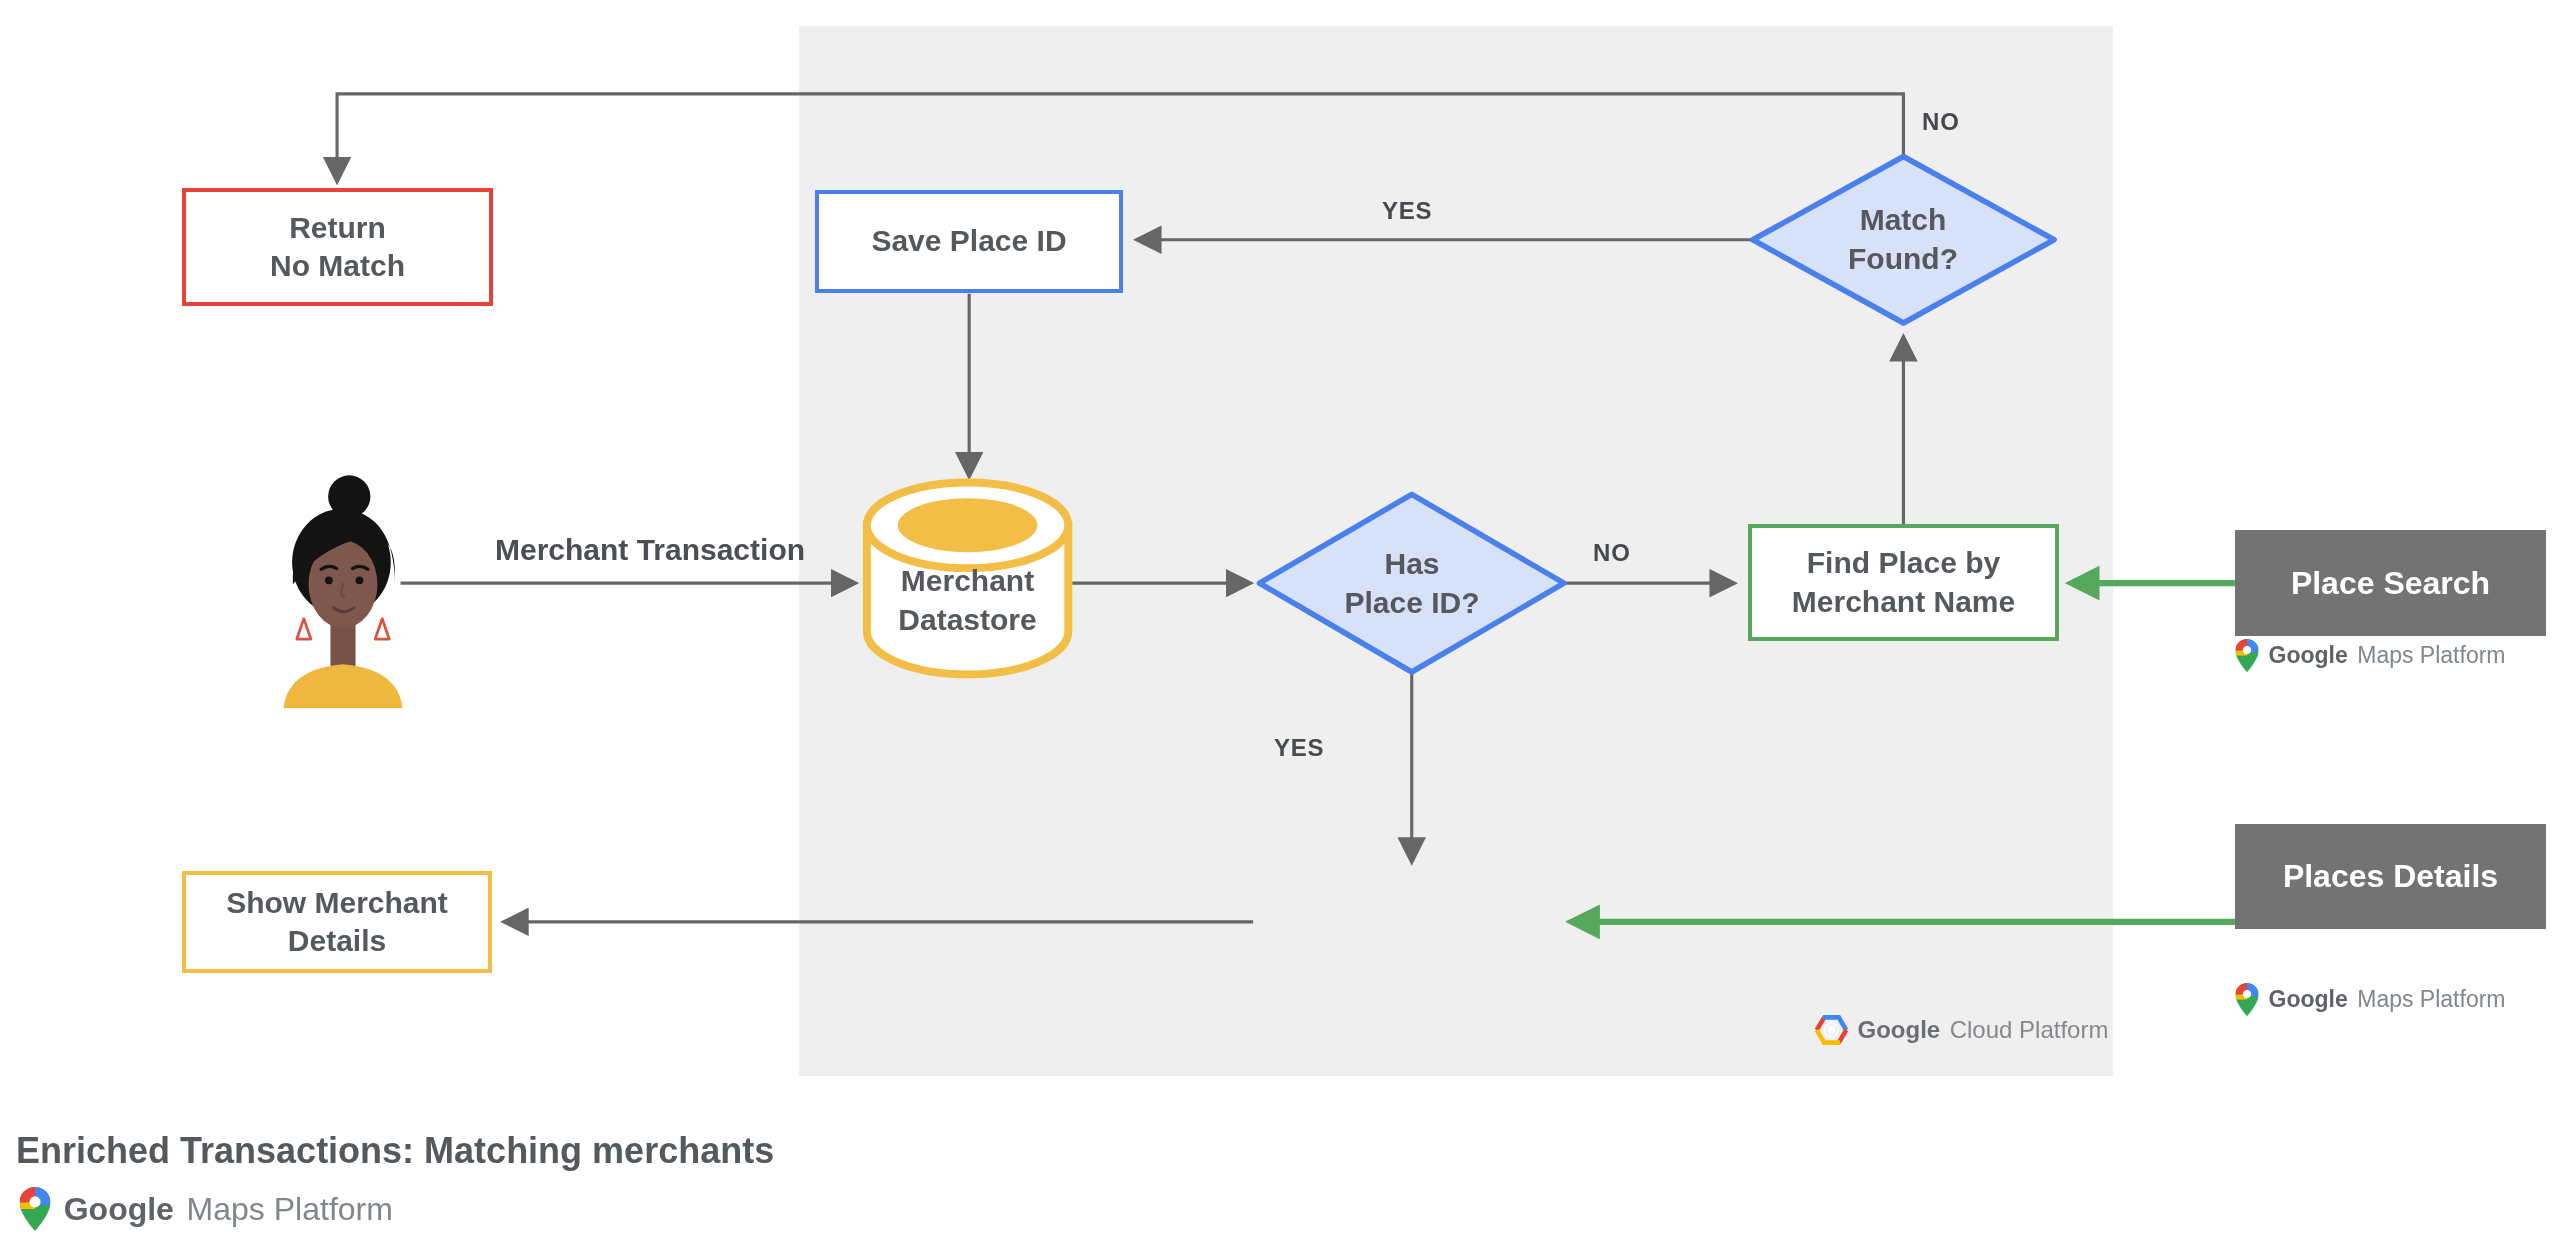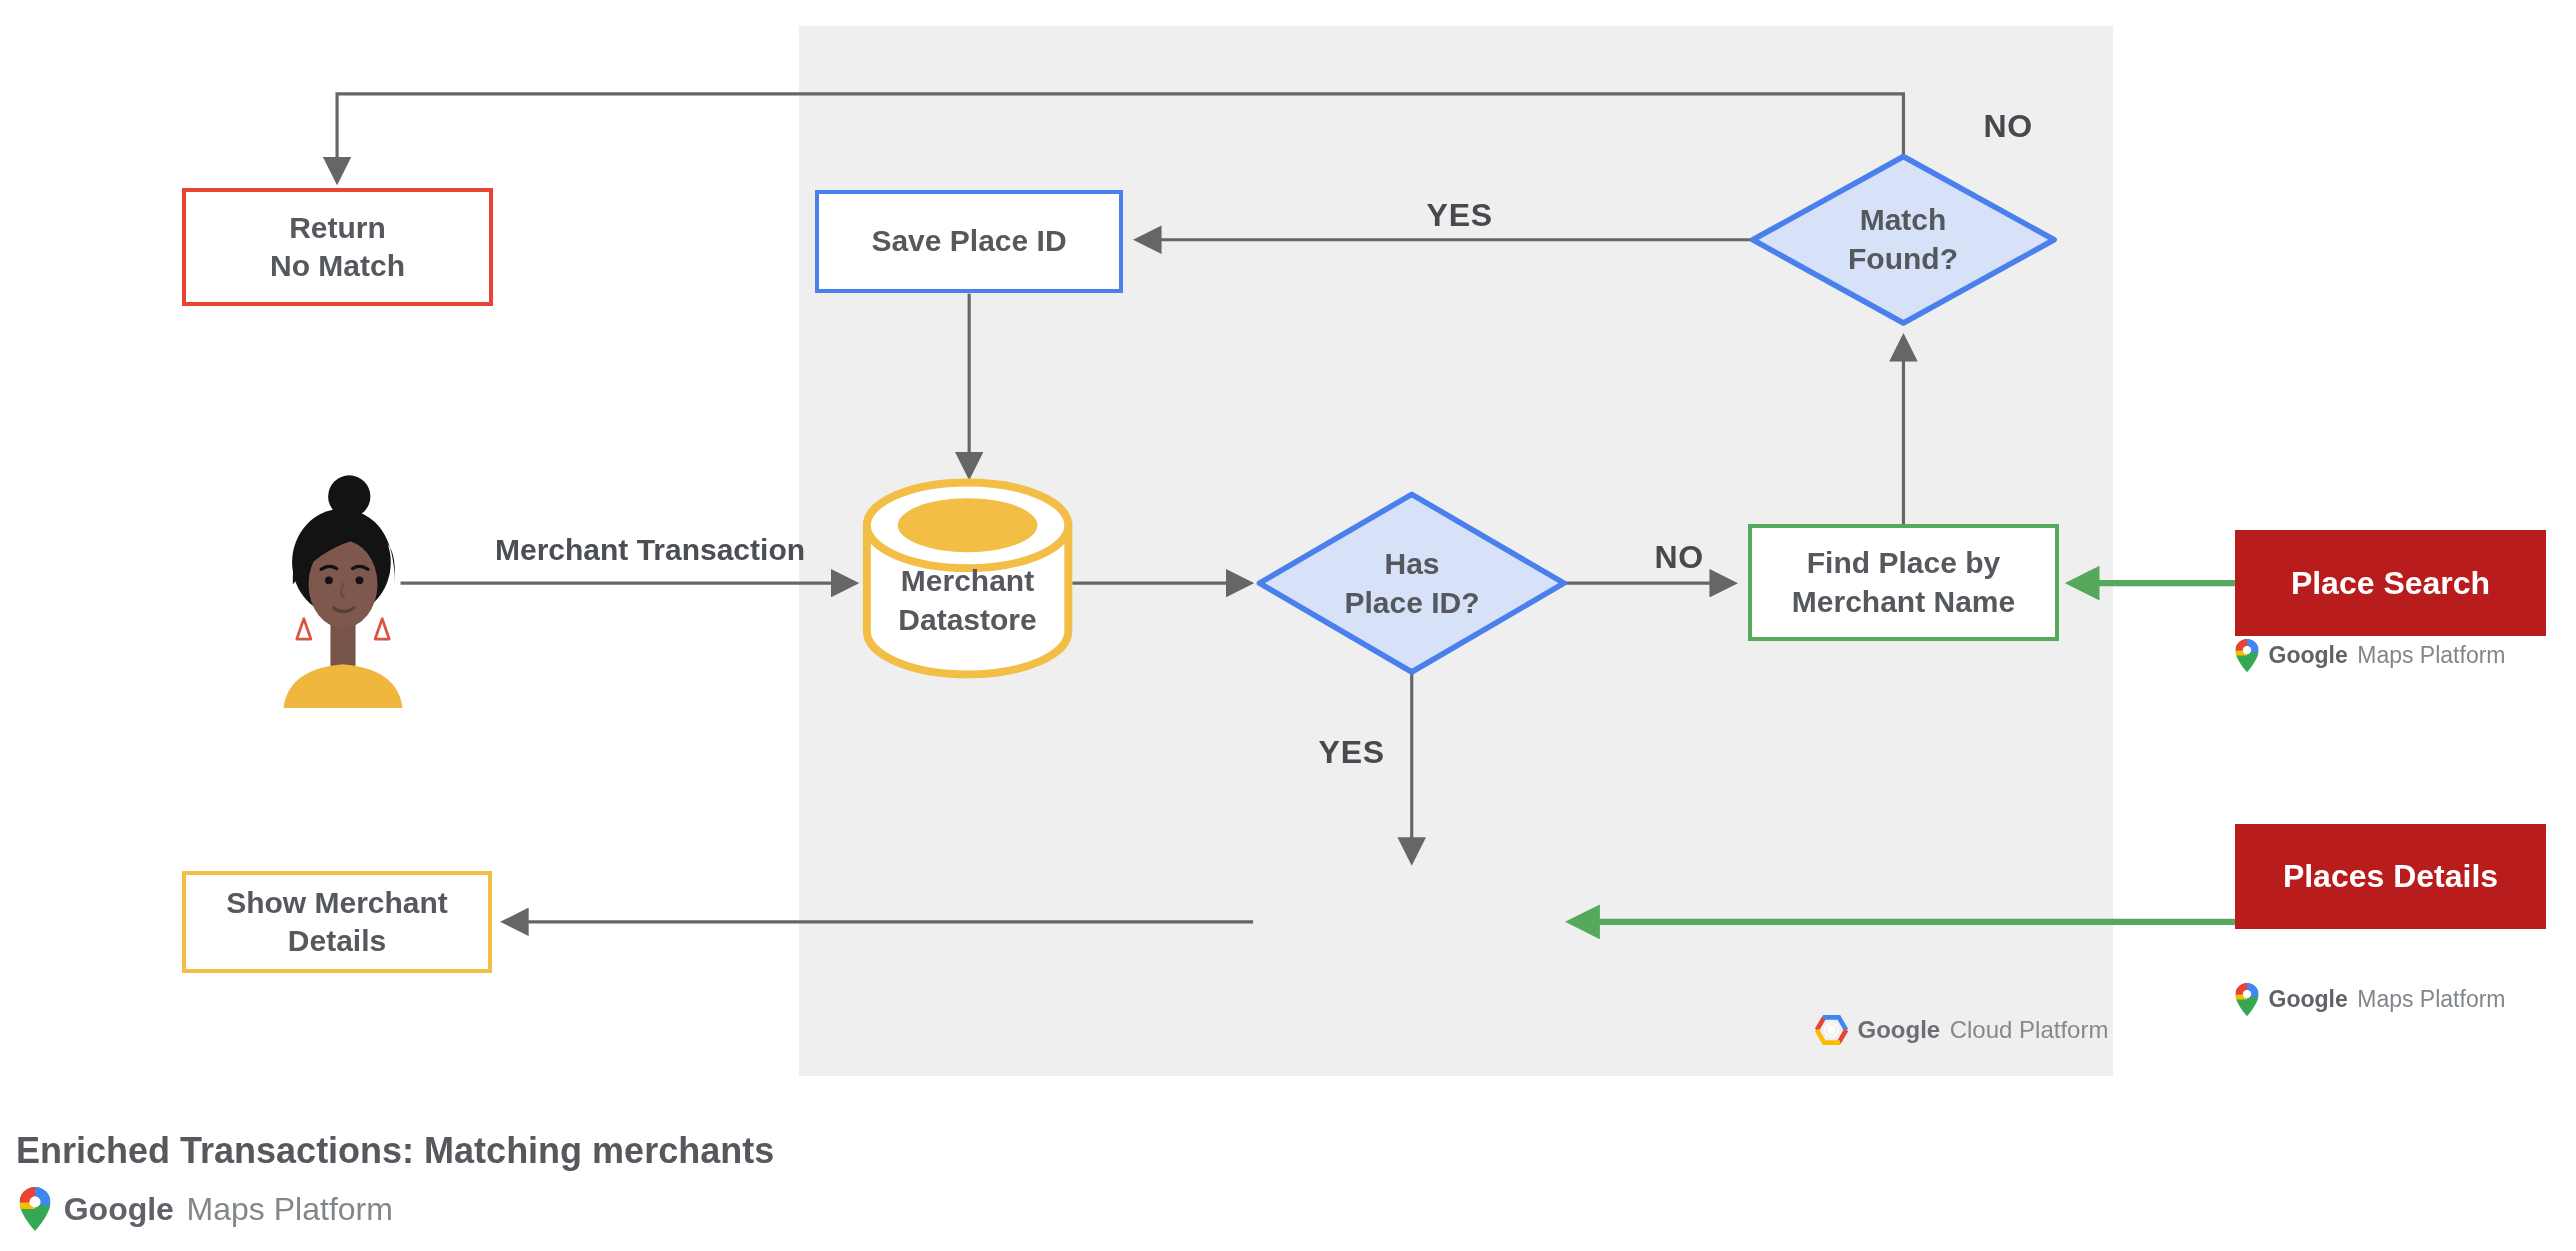--- a/index.html
+++ b/index.html
@@ -16,31 +16,31 @@
   }
   .node-label{
     white-space:pre-line;font-weight:bold;font-size:30px;line-height:1.28;color:#55585C;
   }
   .border-red{border:4.8px solid #E94335;}
   .border-blue{border:4.8px solid #4A80EC;}
   .border-green{border:4.8px solid #55A85C;}
   .border-yellow{border:4.8px solid #F2BE45;}
 
   .api-box{
-    position:absolute;background:#b91c1c;display:flex;align-items:center;justify-content:center;
+    position:absolute;background:#737373;display:flex;align-items:center;justify-content:center;
     text-align:center;
   }
   .api-label{color:#ffffff;font-weight:bold;font-size:32px;}
 
   .diamond-label{
     position:absolute;display:flex;align-items:center;justify-content:center;text-align:center;
   }
 
   .edge-label{
-    position:absolute;width:111px;text-align:right;font-weight:bold;font-size:32px;
+    position:absolute;width:111px;text-align:left;font-weight:bold;font-size:24px;
     color:#46494D;letter-spacing:0.8px;
   }
   .flow-input-label{
     position:absolute;left:444px;top:533px;width:412px;text-align:center;
     font-weight:bold;font-size:30px;color:#4B4E52;
   }
 
   .lockup{position:absolute;display:flex;align-items:center;}
   .lockup .g-word{color:#5F6368;font-weight:bold;}
   .lockup .g-product{color:#81868B;font-weight:normal;}

